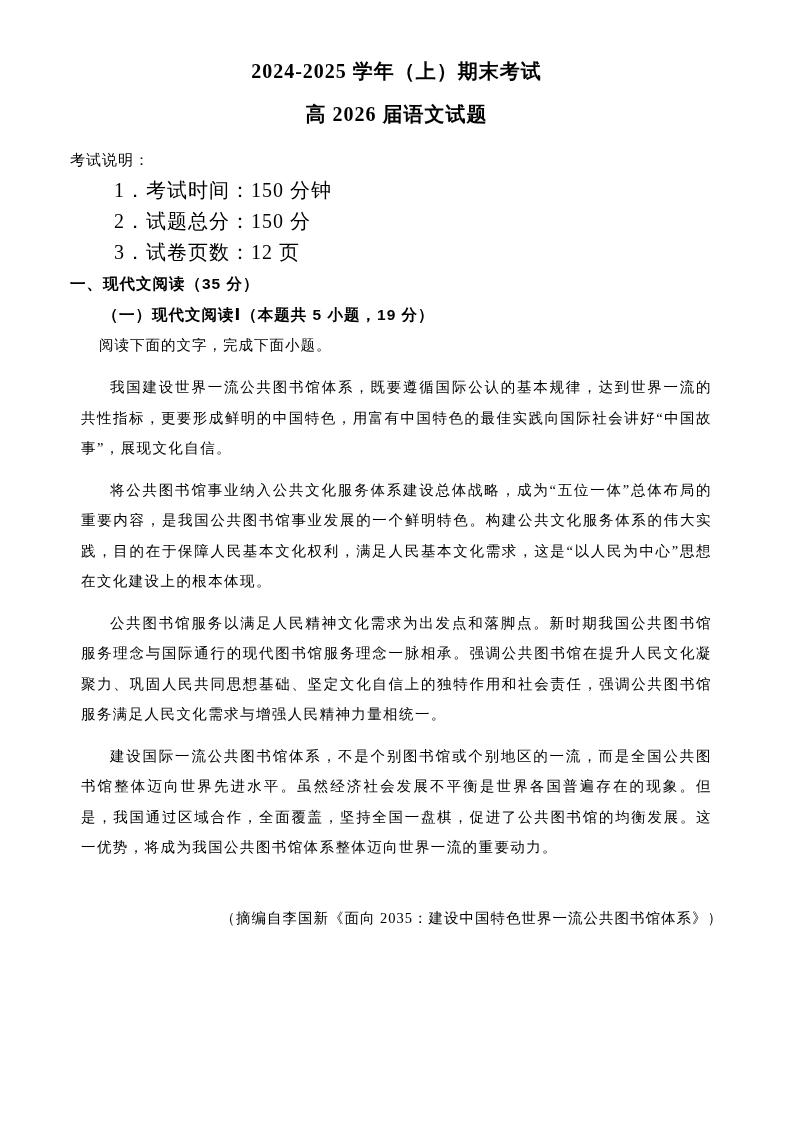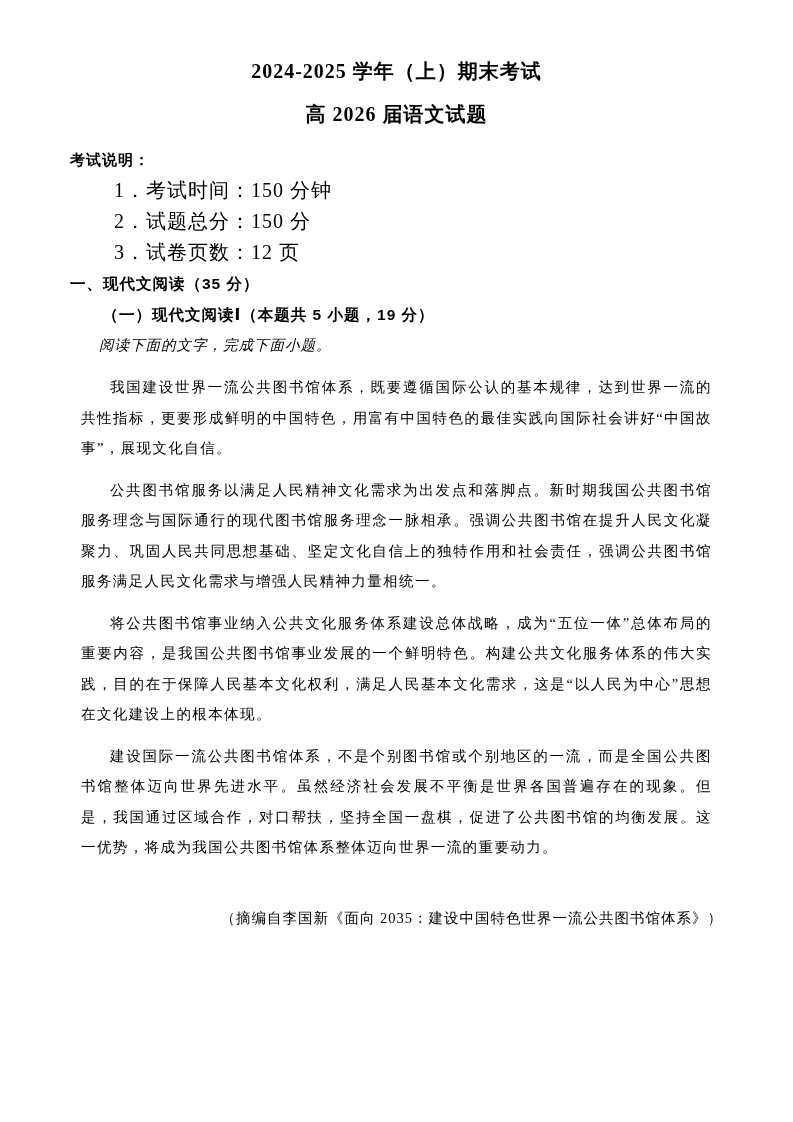--- a/index.html
+++ b/index.html
@@ -27,21 +27,21 @@
     font-size: 20px;
     line-height: 43px;
     letter-spacing: 1px;
     font-family: "Liberation Serif", "DejaVu Serif", serif;
   }
   .body-text {
     margin-top: 8px;
   }
   .notes-heading {
     font-family: "Liberation Sans", "DejaVu Sans", sans-serif;
-    font-weight: bold;
+    font-weight: normal;
     font-size: 15px;
     line-height: 31px;
     letter-spacing: 1px;
   }
   .note-item {
     font-size: 20px;
     line-height: 31px;
     margin-left: 2.2em;
     letter-spacing: 1px;
   }
@@ -59,21 +59,20 @@
     line-height: 31px;
     margin-left: 2.1em;
     letter-spacing: 1px;
   }
   .instruction,
   .material-label {
     font-size: 14.5px;
     line-height: 31px;
     text-indent: 2em;
     letter-spacing: 1px;
-    font-style: italic;
   }
   .passage-para {
     margin: 11px;
     font-size: 14.5px;
     line-height: 30.5px;
     text-indent: 2em;
     text-align: justify;
     letter-spacing: 1.4px;
   }
   .attribution {
@@ -98,20 +97,20 @@
     <div class="note-item">1．考试时间：150 分钟</div>
     <div class="note-item">2．试题总分：150 分</div>
     <div class="note-item">3．试卷页数：12 页</div>
 
     <div class="section-heading">一、现代文阅读（35 分）</div>
     <div class="subsection-heading">（一）现代文阅读Ⅰ（本题共 5 小题，19 分）</div>
 
     <div class="instruction">阅读下面的文字，完成下面小题。</div>
 
     <p class="passage-para">我国建设世界一流公共图书馆体系，既要遵循国际公认的基本规律，达到世界一流的共性指标，更要形成鲜明的中国特色，用富有中国特色的最佳实践向国际社会讲好“中国故事”，展现文化自信。</p>
+    <p class="passage-para">将公共图书馆事业纳入公共文化服务体系建设总体战略，成为“五位一体”总体布局的重要内容，是我国公共图书馆事业发展的一个鲜明特色。构建公共文化服务体系的伟大实践，目的在于保障人民基本文化权利，满足人民基本文化需求，这是“以人民为中心”思想在文化建设上的根本体现。</p>
     <p class="passage-para">公共图书馆服务以满足人民精神文化需求为出发点和落脚点。新时期我国公共图书馆服务理念与国际通行的现代图书馆服务理念一脉相承。强调公共图书馆在提升人民文化凝聚力、巩固人民共同思想基础、坚定文化自信上的独特作用和社会责任，强调公共图书馆服务满足人民文化需求与增强人民精神力量相统一。</p>
-    <p class="passage-para">将公共图书馆事业纳入公共文化服务体系建设总体战略，成为“五位一体”总体布局的重要内容，是我国公共图书馆事业发展的一个鲜明特色。构建公共文化服务体系的伟大实践，目的在于保障人民基本文化权利，满足人民基本文化需求，这是“以人民为中心”思想在文化建设上的根本体现。</p>
-    <p class="passage-para">建设国际一流公共图书馆体系，不是个别图书馆或个别地区的一流，而是全国公共图书馆整体迈向世界先进水平。虽然经济社会发展不平衡是世界各国普遍存在的现象。但是，我国通过区域合作，对口帮扶，坚持全国一盘棋，促进了公共图书馆的均衡发展。这一优势，将成为我国公共图书馆体系整体迈向世界一流的重要动力。</p>
+    <p class="passage-para">建设国际一流公共图书馆体系，不是个别图书馆或个别地区的一流，而是全国公共图书馆整体迈向世界先进水平。虽然经济社会发展不平衡是世界各国普遍存在的现象。但是，我国通过区域合作，全面覆盖，坚持全国一盘棋，促进了公共图书馆的均衡发展。这一优势，将成为我国公共图书馆体系整体迈向世界一流的重要动力。</p>
 
     <div class="attribution">（摘编自李国新《面向 2035：建设中国特色世界一流公共图书馆体系》）</div>
 
   </div>
 </div>
 
 </body></html>

